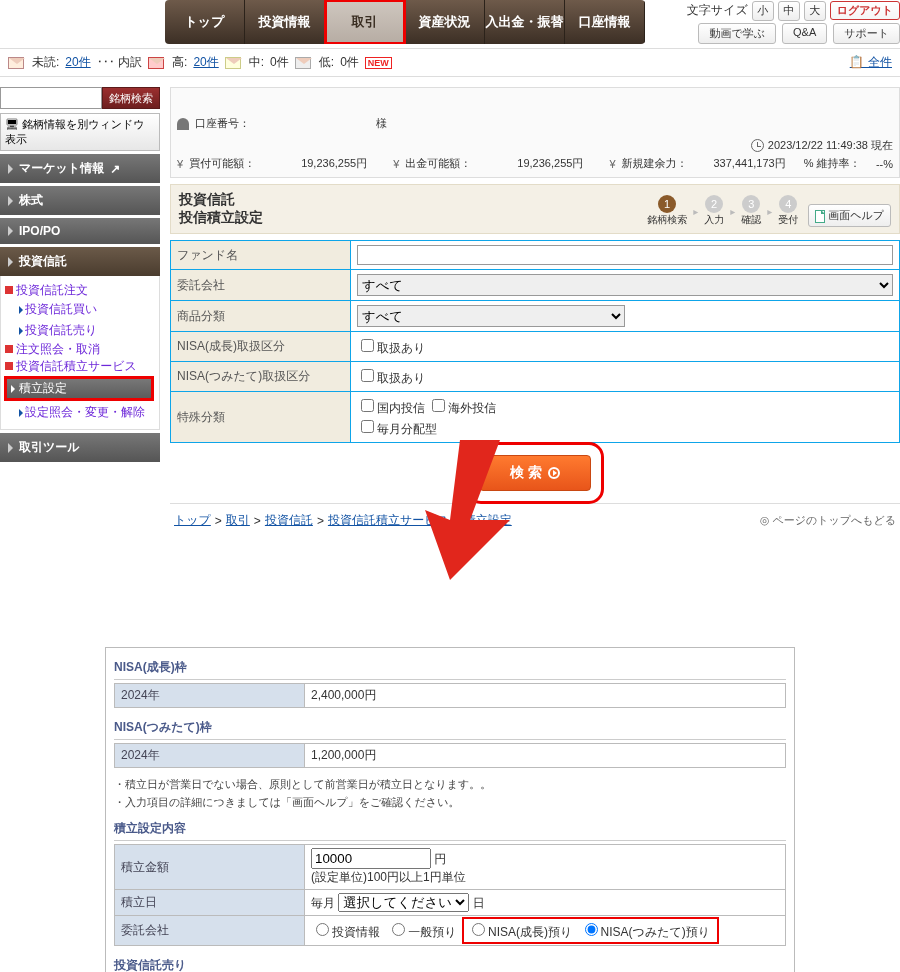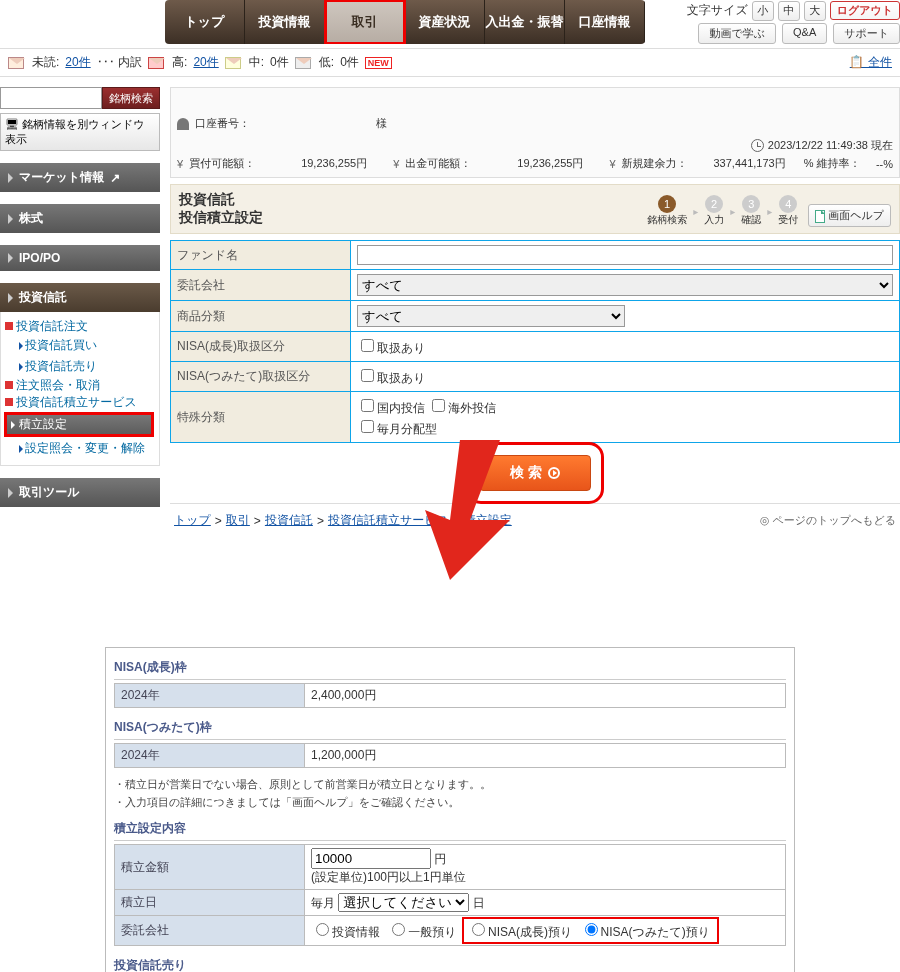--- a/index.html
+++ b/index.html
@@ -24,26 +24,26 @@
 .env-ico.yel{border-color:#cc8;background:#ffd;}
 .env-ico.gry{border-color:#aaa;background:#eee;}
 .new-badge{color:#e22;font-size:9px;font-weight:bold;border:1px solid #e22;padding:0 2px;}
 a{color:#1253a4;text-decoration:underline;cursor:pointer;}
 .layout{display:flex;gap:10px;margin-top:10px;}
 .side{width:160px;}
 .search-row{display:flex;}
 .search-row input{flex:1;min-width:0;height:22px;border:1px solid #999;}
 .btn-maroon{background:linear-gradient(#9b2f2f,#6e1f1f);color:#fff;border:1px solid #5a1a1a;padding:2px 6px;font-size:11px;cursor:pointer;}
 .btn-gray-wide{display:block;width:100%;border:1px solid #bbb;background:linear-gradient(#fff,#e7e7e7);padding:3px 4px;font-size:11px;margin-top:4px;text-align:left;cursor:pointer;}
-.side-sec{background:linear-gradient(#777,#555);color:#fff;padding:6px 8px;font-weight:bold;margin-top:12px;cursor:pointer;display:flex;align-items:center;gap:6px;}
+.side-sec{background:linear-gradient(#777,#555);color:#fff;padding:6px 8px;font-weight:bold;margin-top:3px;cursor:pointer;display:flex;align-items:center;gap:6px;}
 .side-sec .chev{display:inline-block;width:0;height:0;border-top:5px solid transparent;border-bottom:5px solid transparent;border-left:5px solid #ccc;}
 .side-sec.active{background:linear-gradient(#6b5a49,#4a3c2e);}
 .side-list{border:1px solid #ddd;border-top:none;padding:6px 6px 6px 4px;font-size:12px;}
 .side-list .sq{display:inline-block;width:8px;height:8px;background:#d33;margin-right:3px;}
-.side-list .sec-link{color:#0369a1;cursor:pointer;padding:2px 0;}
+.side-list .sec-link{color:#6d28d9;cursor:pointer;padding:2px 0;}
 .side-list .sub{padding-left:14px;display:flex;align-items:center;gap:2px;}
 .side-sub-active{background:linear-gradient(#7a7a7a,#5a5a5a);color:#fff;padding:3px 6px;margin:2px 0;display:flex;align-items:center;gap:4px;}
 .tri{display:inline-block;width:0;height:0;border-top:4px solid transparent;border-bottom:4px solid transparent;border-left:4px solid #fff;}
 .tri-b{border-left-color:#1253a4;}
 .main{flex:1;}
 .acct{border:1px solid #ddd;padding:6px;background:#fafafa;}
 .acct-row{display:flex;align-items:center;gap:6px;font-size:11px;}
 .yen{color:#666;}
 .time{margin-left:auto;display:flex;align-items:center;gap:4px;margin-top:44px;}
 .clock-ico{width:13px;height:13px;border:1px solid #666;border-radius:50%;position:relative;}

